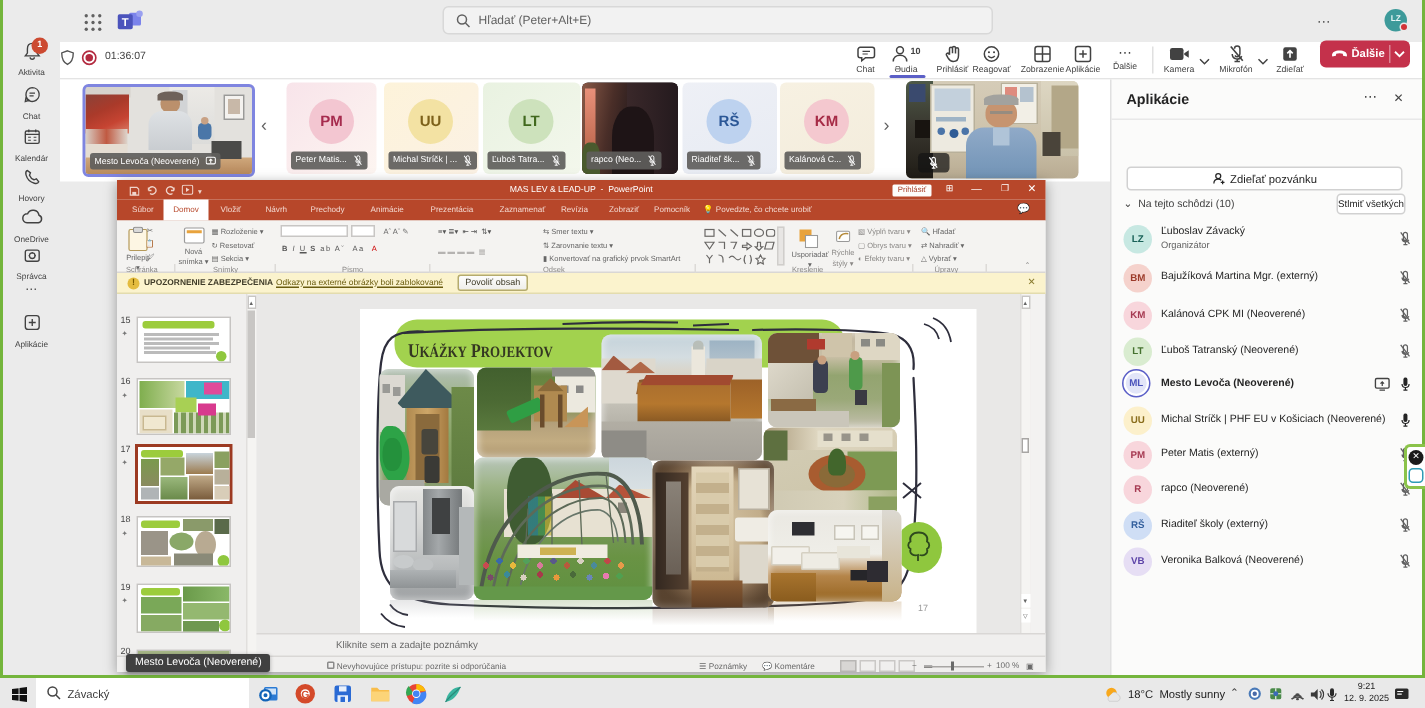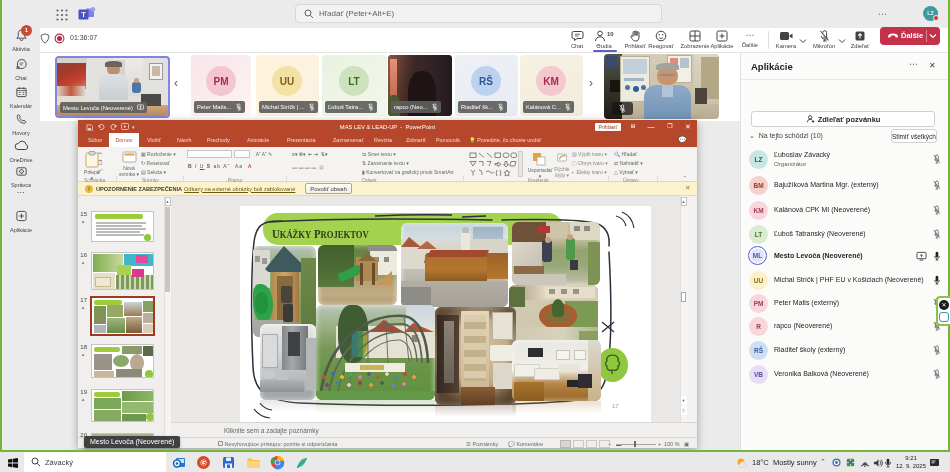--- a/index.html
+++ b/index.html
@@ -734,21 +734,21 @@
   </div>
 
   <div class="abs" style="left:84px;top:436px;height:12px;background:#404040;color:#fff;font-size:7px;line-height:12px;padding:0 6px;border-radius:2px;box-shadow:0 1px 3px rgba(0,0,0,.3);z-index:50;">Mesto Levoča (Neoverené)</div>
 
   <div class="abs" id="panel">
     <div class="abs" style="left:10px;top:8px;font-size:9.5px;font-weight:bold;color:#242424;">Aplikácie</div>
     <div class="abs" style="left:168px;top:6px;font-size:9px;color:#424242;">⋯</div>
     <div class="abs" style="left:188px;top:8px;font-size:8px;color:#424242;">✕</div>
     <div class="abs" style="left:0;top:26px;width:208px;height:1px;background:#e8e8e8;"></div>
     <div class="abs" style="left:10px;top:58px;width:184px;height:16px;background:#fff;border:1px solid #d1d1d1;border-radius:3px;display:flex;align-items:center;justify-content:center;">
-      <span style="font-size:7.5px;font-weight:bold;color:#242424;"><svg style="vertical-align:-2px;" width="10" height="10" viewBox="0 0 12 12">
+      <span style="font-size:7.5px;font-weight:normal;color:#242424;"><svg style="vertical-align:-2px;" width="10" height="10" viewBox="0 0 12 12">
             <circle cx="5" cy="4" r="2" fill="none" stroke="#242424" stroke-width="1"></circle>
             <path d="M1.5 10 c0-2.2 1.6-3.5 3.5-3.5 1 0 1.8.3 2.4.9 M8.5 7.5 v3 M7 9 h3" fill="none" stroke="#242424" stroke-width="1"></path>
           </svg> Zdieľať pozvánku</span>
     </div>
     <div class="abs" style="left:8px;top:79px;font-size:7px;color:#424242;">⌄&nbsp; Na tejto schôdzi (10)</div>
     <div class="abs" style="left:150px;top:76px;width:46px;height:14px;background:#fff;border:1px solid #d1d1d1;border-radius:3px;font-size:6.5px;color:#242424;text-align:center;line-height:13px;">Stlmiť všetkých</div>
     <div class="prow" style="top:95px;height:26px;">
       <div class="pavatar" style="background:#c7e8e2;color:#196158;">LZ</div>
       <div class="pname" style="top:3px;">Ľuboslav Závacký</div>
       <div class="pname" style="top:12px;font-size:6.2px;color:#616161;">Organizátor</div>

